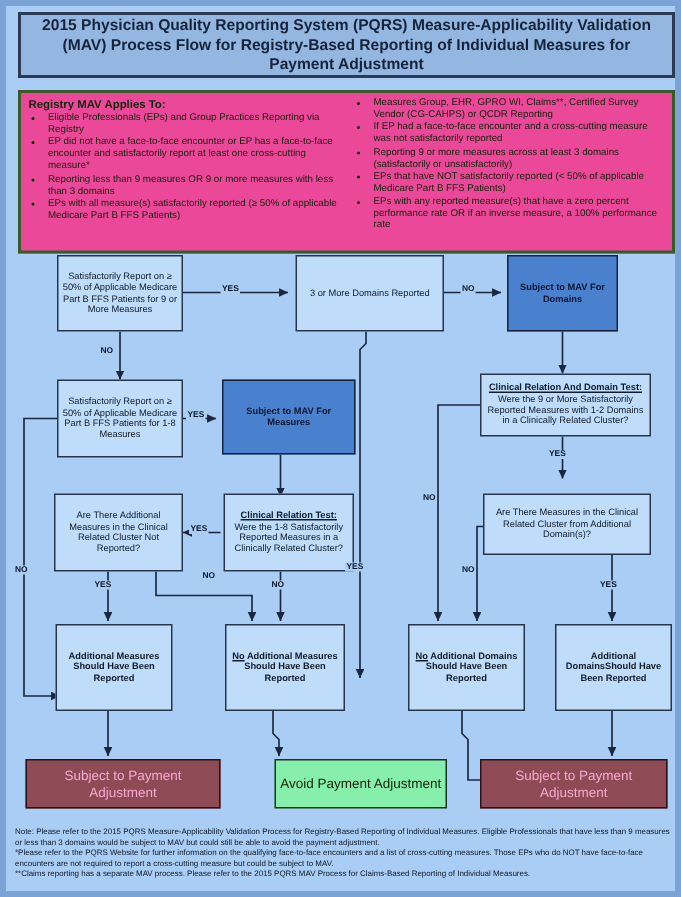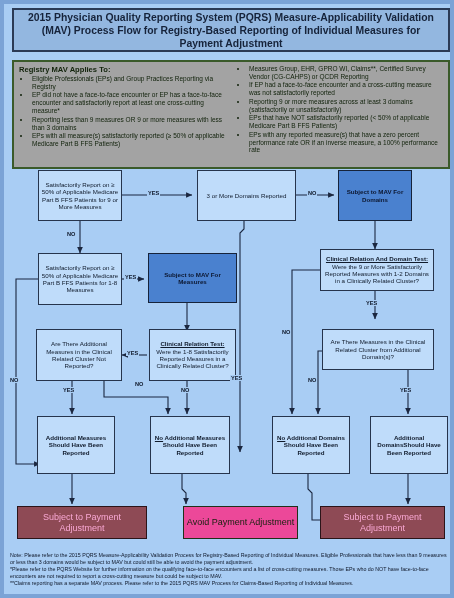--- a/index.html
+++ b/index.html
@@ -12,21 +12,21 @@
   #title-bar{
     position:absolute;left:8px;top:4px;width:438px;height:44px;
     background:#93b7e0;border:2px solid #2b3a55;box-sizing:border-box;
     display:flex;align-items:center;justify-content:center;text-align:center;
     color:#16233a;font-weight:bold;font-size:10.4px;line-height:13px;
     padding:14px 6px;
   }
   
   #panels{
     position:absolute;left:8px;top:56px;width:438px;height:109px;
-    border:2px solid #3a5a2a;box-sizing:border-box;background:#a3a3a3;
+    border:2px solid #3a5a2a;box-sizing:border-box;background:#ec4899;
     display:flex;
   }
   .panel{flex:1;padding:3px 4px 2px 5px;box-sizing:border-box;}
   .panel.right{border-left:none;}
   .panel h3{
     margin:0 0 1px 0;font-size:7.6px;font-weight:bold;color:#13240c;
     letter-spacing:0px;
   }
   .panel ul{margin:0;padding:0 0 0 12px;list-style:disc;}
   .panel li{
@@ -37,21 +37,21 @@
   #flow{position:absolute;left:4px;top:165px;width:446px;height:375px;}
   #flow svg{display:block;}
   .nodebox{
     position:absolute;box-sizing:border-box;border:1.3px solid #26344c;
     display:flex;align-items:center;justify-content:center;text-align:center;
     color:#101b2c;overflow:hidden;
   }
   .n-white{background:#bfdcfa;}
   .n-blue{background:#4a81cf;border:1.6px solid #16233a;color:#0c1730;font-weight:bold;}
   .n-red{background:#8e4a55;border:1.3px solid #2b1419;color:#f9a8d4;}
-  .n-green{background:#ec4899;border:1.3px solid #20301a;color:#14210d;}
+  .n-green{background:#86efac;border:1.3px solid #20301a;color:#14210d;}
   .nodebox .txt{font-size:6.2px;line-height:7.4px;padding:1px 2px;}
   .nodebox .txt .hd{display:block;font-weight:bold;text-decoration:underline;}
   .nodebox .txt .u{text-decoration:underline;}
   .nodebox.bold .txt{font-weight:bold;}
   .nodebox.big .txt{font-size:9px;line-height:11px;font-weight:normal;}
   
   .elabel{
     position:absolute;font-size:5.6px;font-weight:bold;color:#0d1628;
     background:#a9cdf4;padding:0 1px;white-space:nowrap;line-height:6px;
   }

